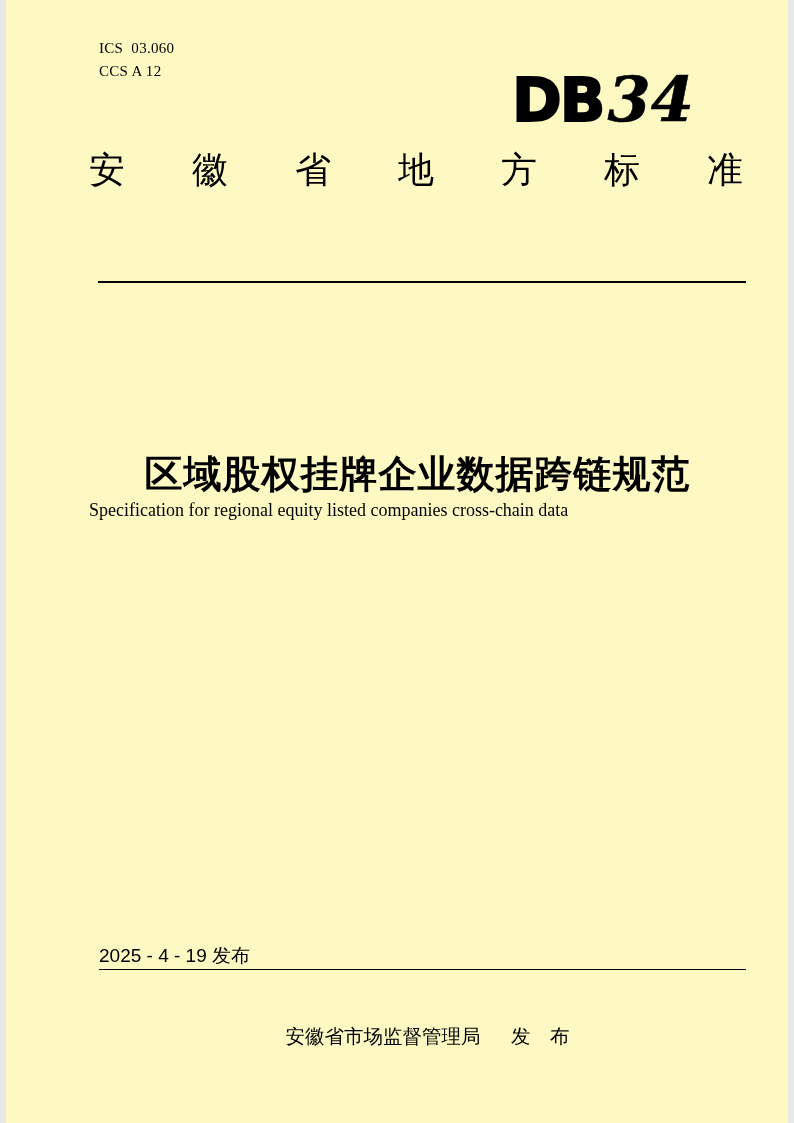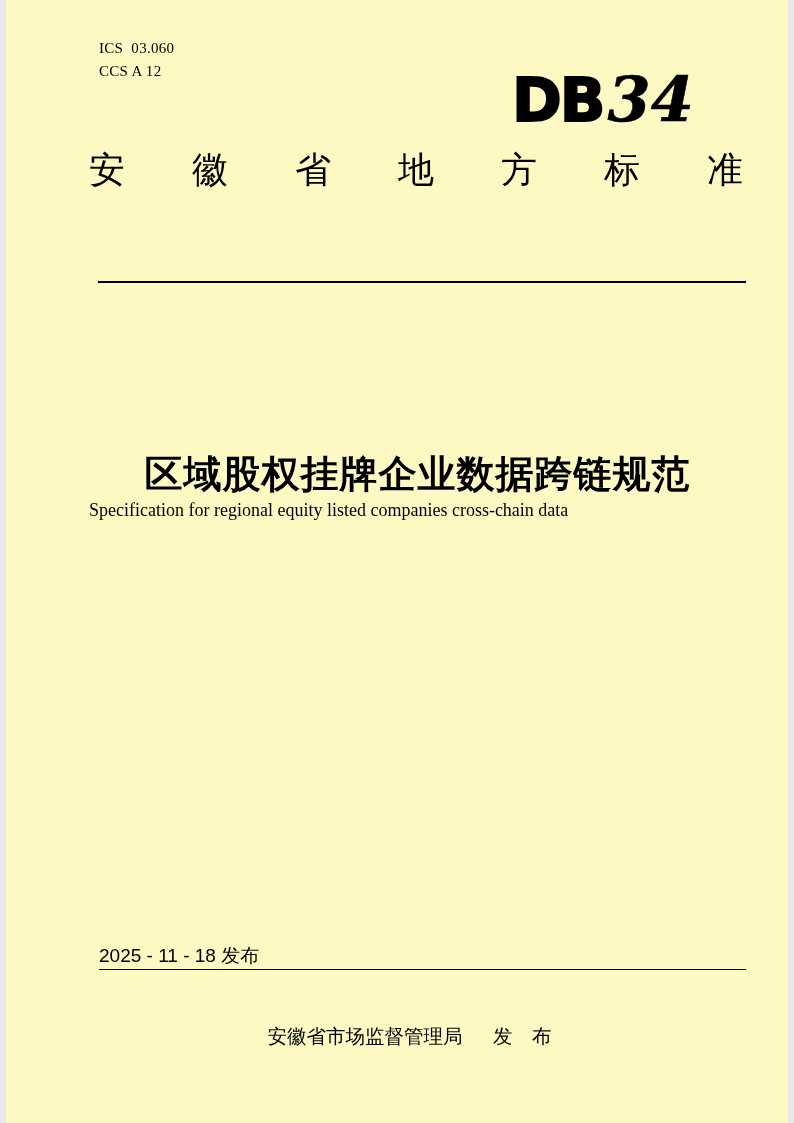--- a/index.html
+++ b/index.html
@@ -128,21 +128,21 @@
     position: absolute;
     left: 93px;
     top: 969px;
     width: 647px;
     height: 1.4px;
     background: #000;
   }
 
   .publisher-row {
     position: absolute;
-    left: 75px;
+    left: 93px;
     top: 1022px;
     width: 657px;
     text-align: center;
     font-size: 19.5px;
     line-height: 28px;
     font-weight: 500;
   }
   .pub-label {
     margin-left: 25px;
     white-space: pre;
@@ -166,21 +166,21 @@
   <div class="category-heading">安徽省地方标准</div>
 
 
   <div class="rule-top"></div>
 
   <div class="title-cn">区域股权挂牌企业数据跨链规范</div>
 
   <div class="title-en">Specification for regional equity listed companies cross-chain data</div>
 
   <div class="dates-row">
-    <span class="pre">2025 - 11 - 18 发布</span>
+    <span class="pre">2025 - 4 - 19 发布</span>
   </div>
 
   <div class="rule-bottom"></div>
 
   <div class="publisher-row">
     <span>安徽省市场监督管理局</span>
     <span class="pub-label">发　布</span>
   </div>
 
 </div>

